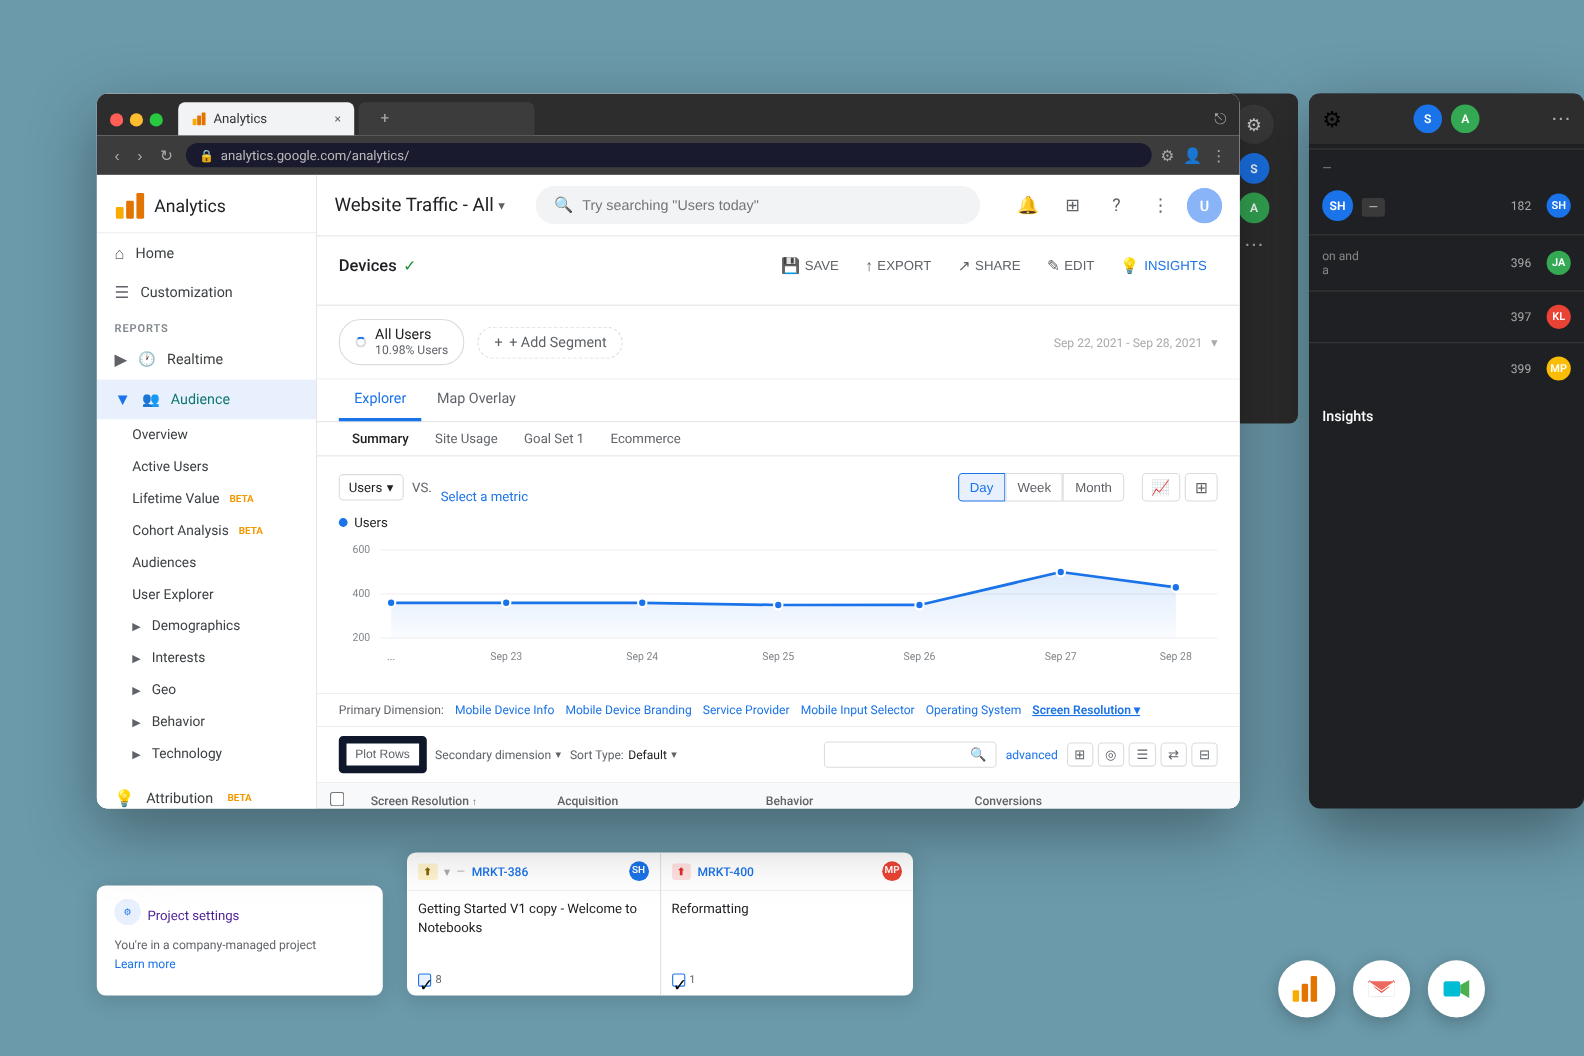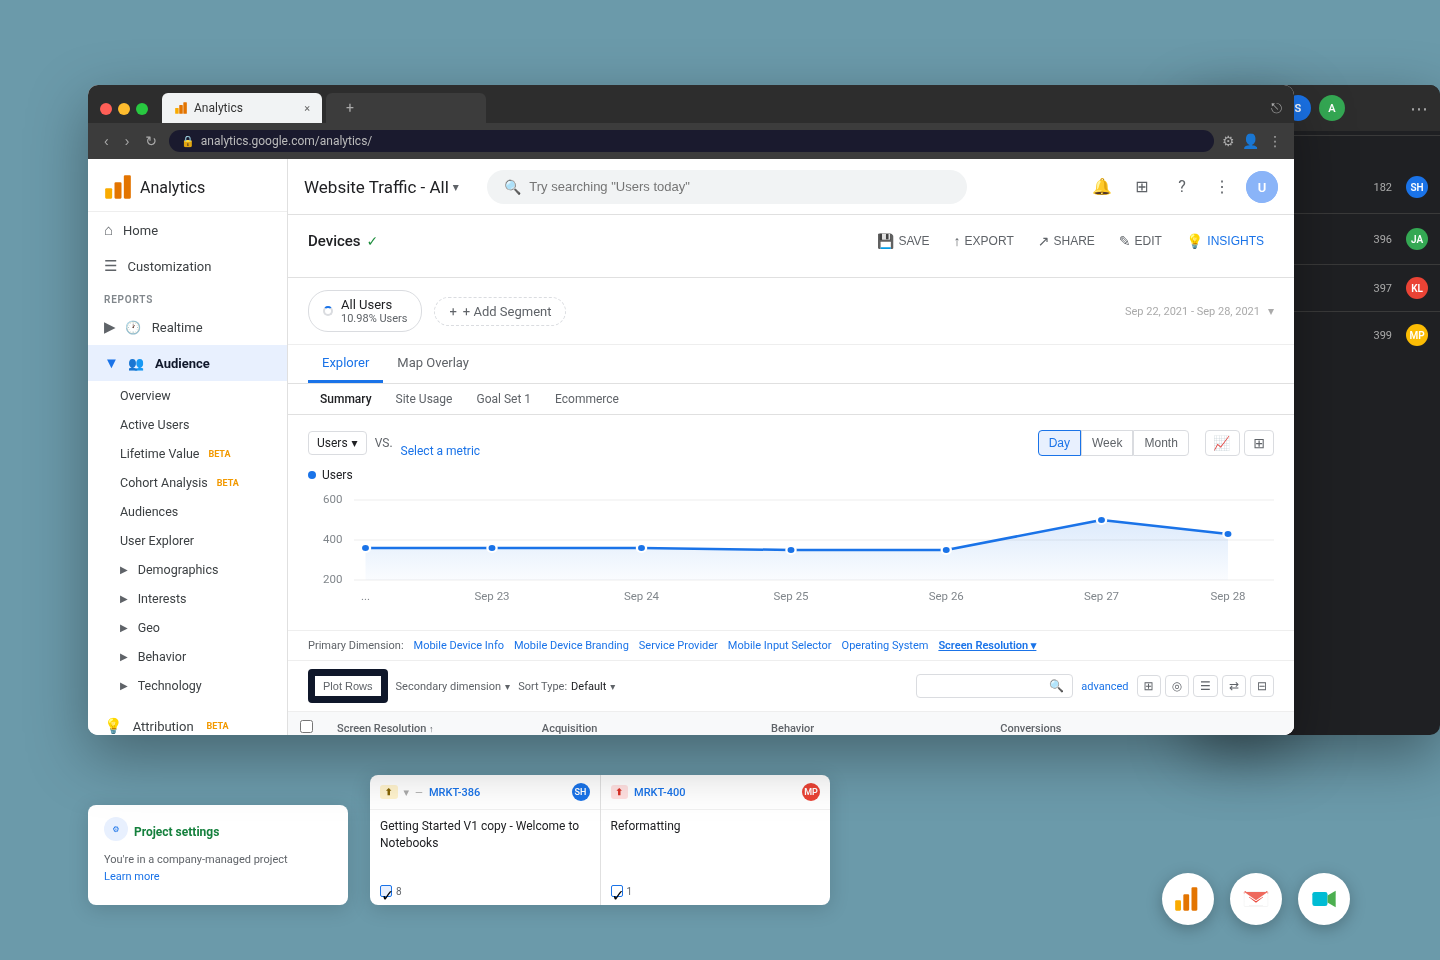--- a/index.html
+++ b/index.html
@@ -17,21 +17,21 @@
       position: absolute;
       inset: 0;
       background: #6b9aaa;
     }
 
     
     .browser-window {
       position: absolute;
       top: 85px;
       left: 88px;
-      width: 1206px;
+      width: 1039px;
       height: 650px;
       background: #fff;
       border-radius: 10px;
       box-shadow: 0 20px 60px rgba(0,0,0,0.35);
       overflow: hidden;
       z-index: 10;
     }
 
     
     .tab-bar {
@@ -716,21 +716,21 @@
     .ps-icon {
       width: 24px;
       height: 24px;
       border-radius: 50%;
       background: #e8f0fe;
       display: flex;
       align-items: center;
       justify-content: center;
       margin-bottom: 6px;
     }
-    .ps-title { font-size: 12px; color: #15803d; font-weight: 700; margin-bottom: 0; }
+    .ps-title { font-size: 12px; color: #4c1d95; font-weight: 400; margin-bottom: 0; }
     .ps-subtitle { font-size: 11px; color: #5f6368; margin-bottom: 4px; }
     .ps-learn { font-size: 11px; color: #1a73e8; cursor: pointer; }
 
     
     .jira-panel {
       position: absolute;
       bottom: 55px;
       left: 370px;
       width: 460px;
       height: 130px;
@@ -869,21 +869,21 @@
 
       <div class="sidebar-nav-item">
         <span class="sidebar-nav-icon">▶</span>
         <span class="sidebar-nav-icon" style="font-size:13px;">🕐</span>
         <span>Realtime</span>
       </div>
 
       <div class="sidebar-nav-item active">
         <span class="sidebar-nav-icon" style="color:#1a73e8;">▼</span>
         <span class="sidebar-nav-icon" style="font-size:13px;color:#1a73e8;">👥</span>
-        <span style="color:#0f172a;font-weight:700;">Audience</span>
+        <span style="color:#0f766e;font-weight:400;">Audience</span>
       </div>
 
       <div class="sidebar-sub-item">
         <span>Overview</span>
       </div>
       <div class="sidebar-sub-item">
         <span>Active Users</span>
       </div>
       <div class="sidebar-sub-item has-beta">
         <span>Lifetime Value</span>

